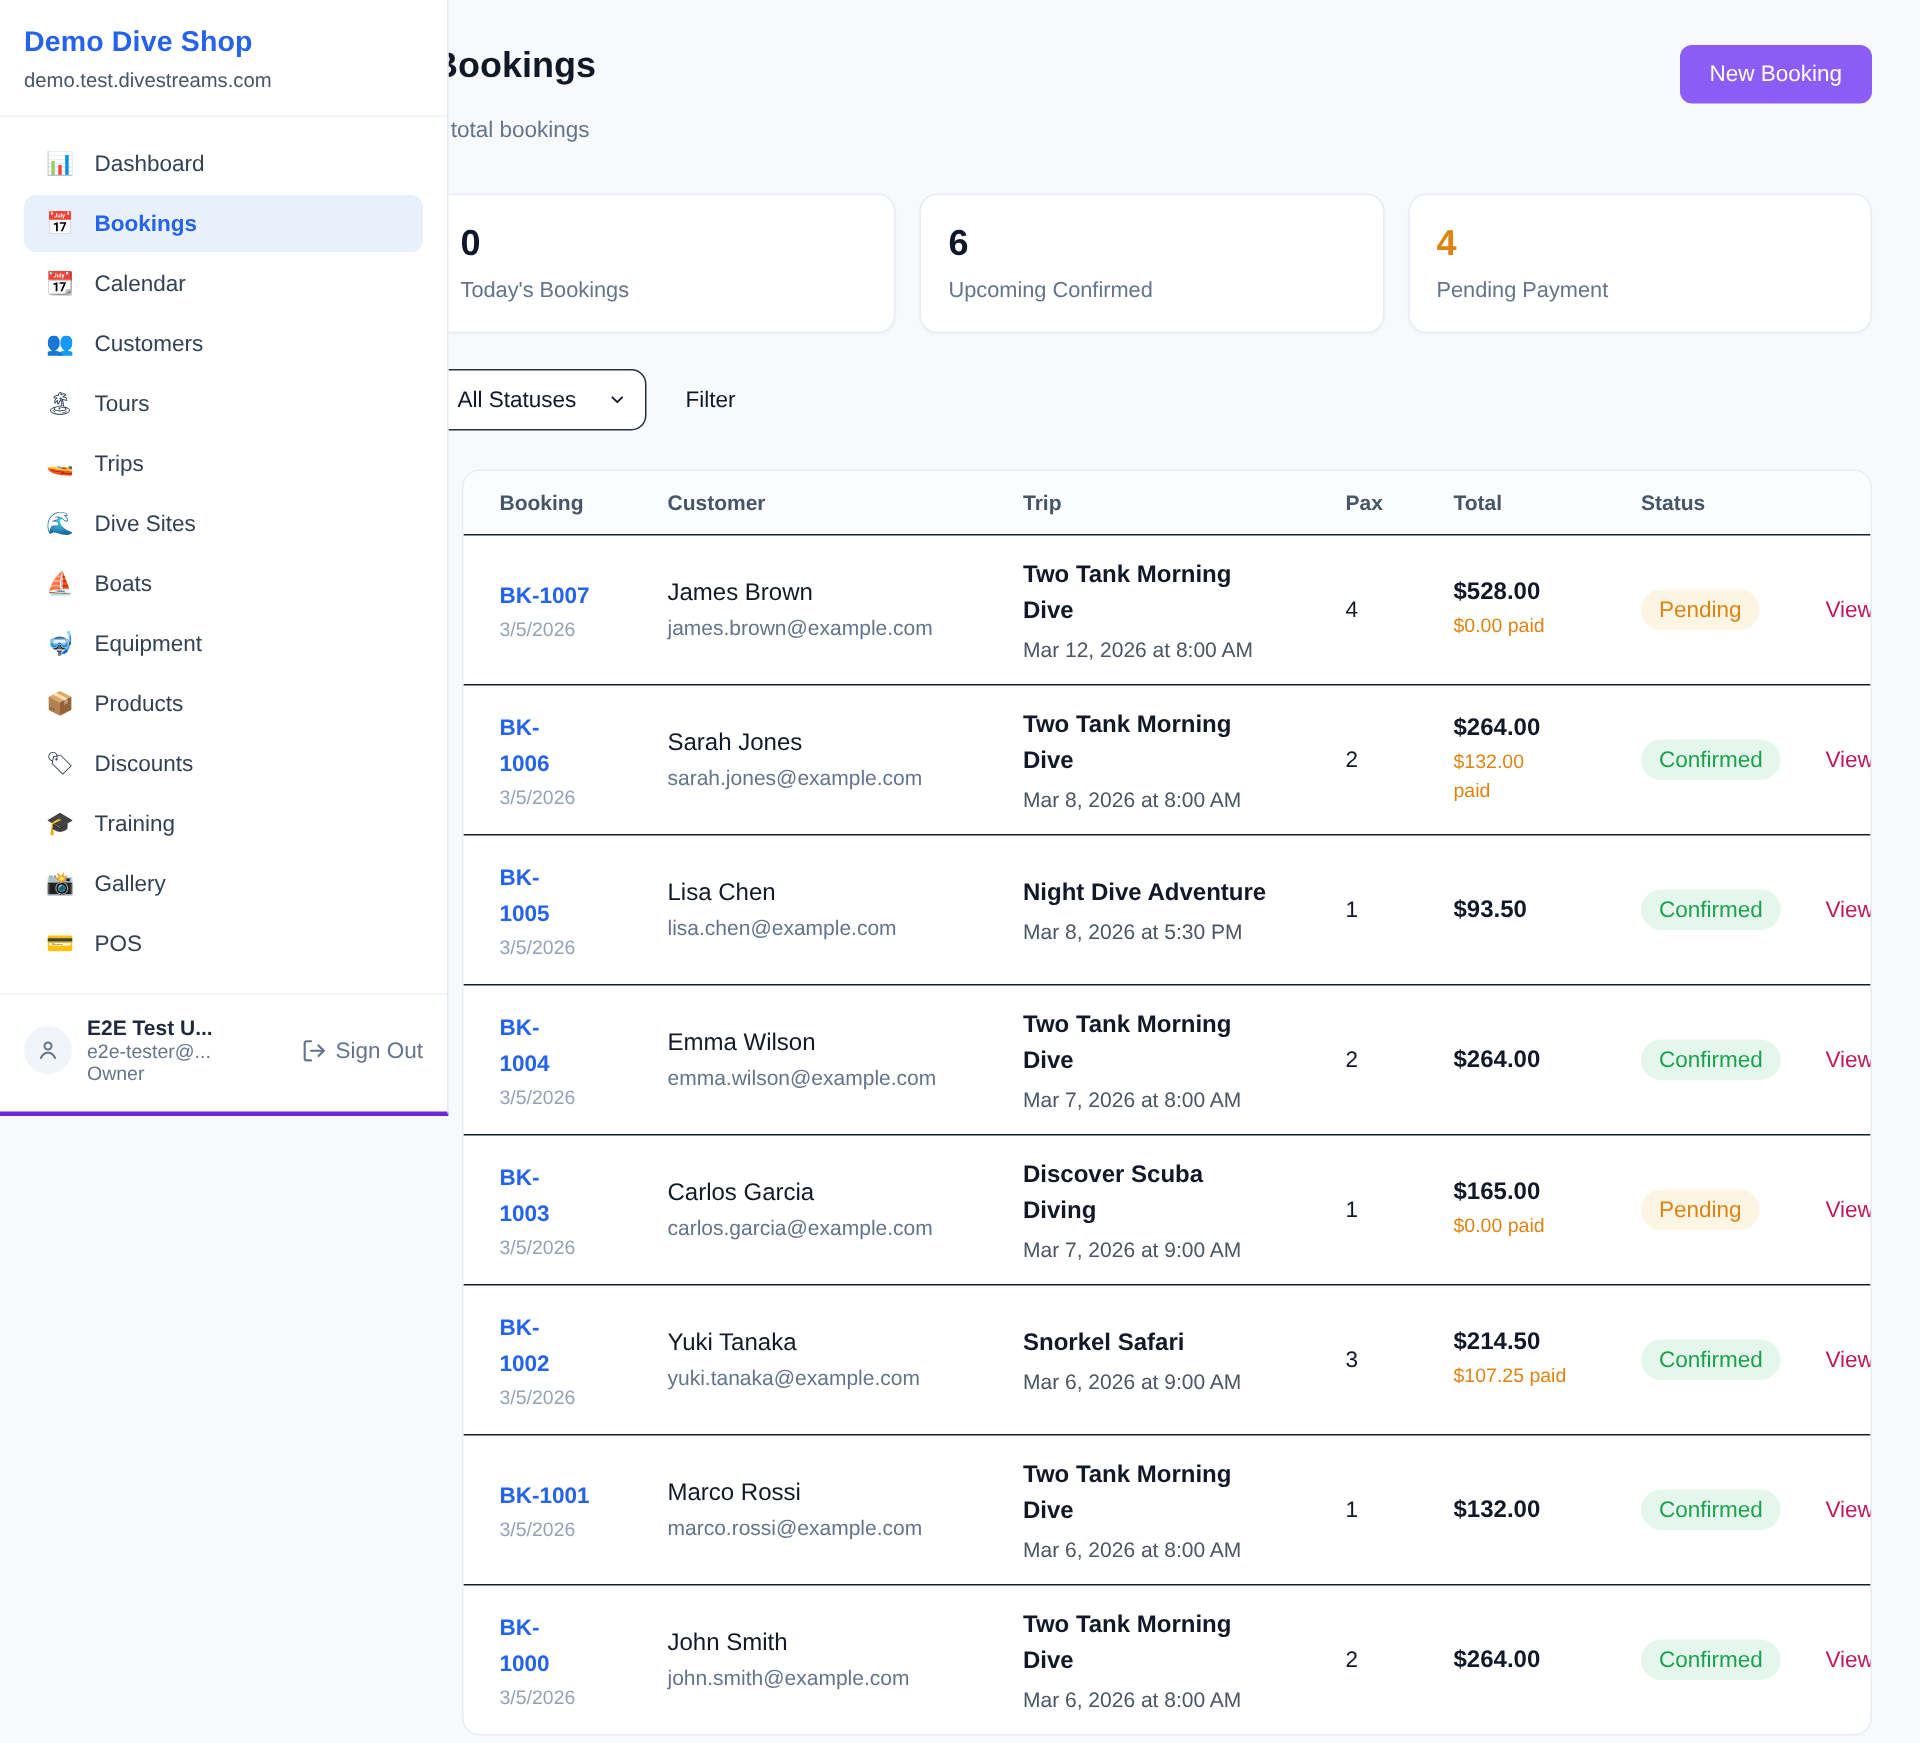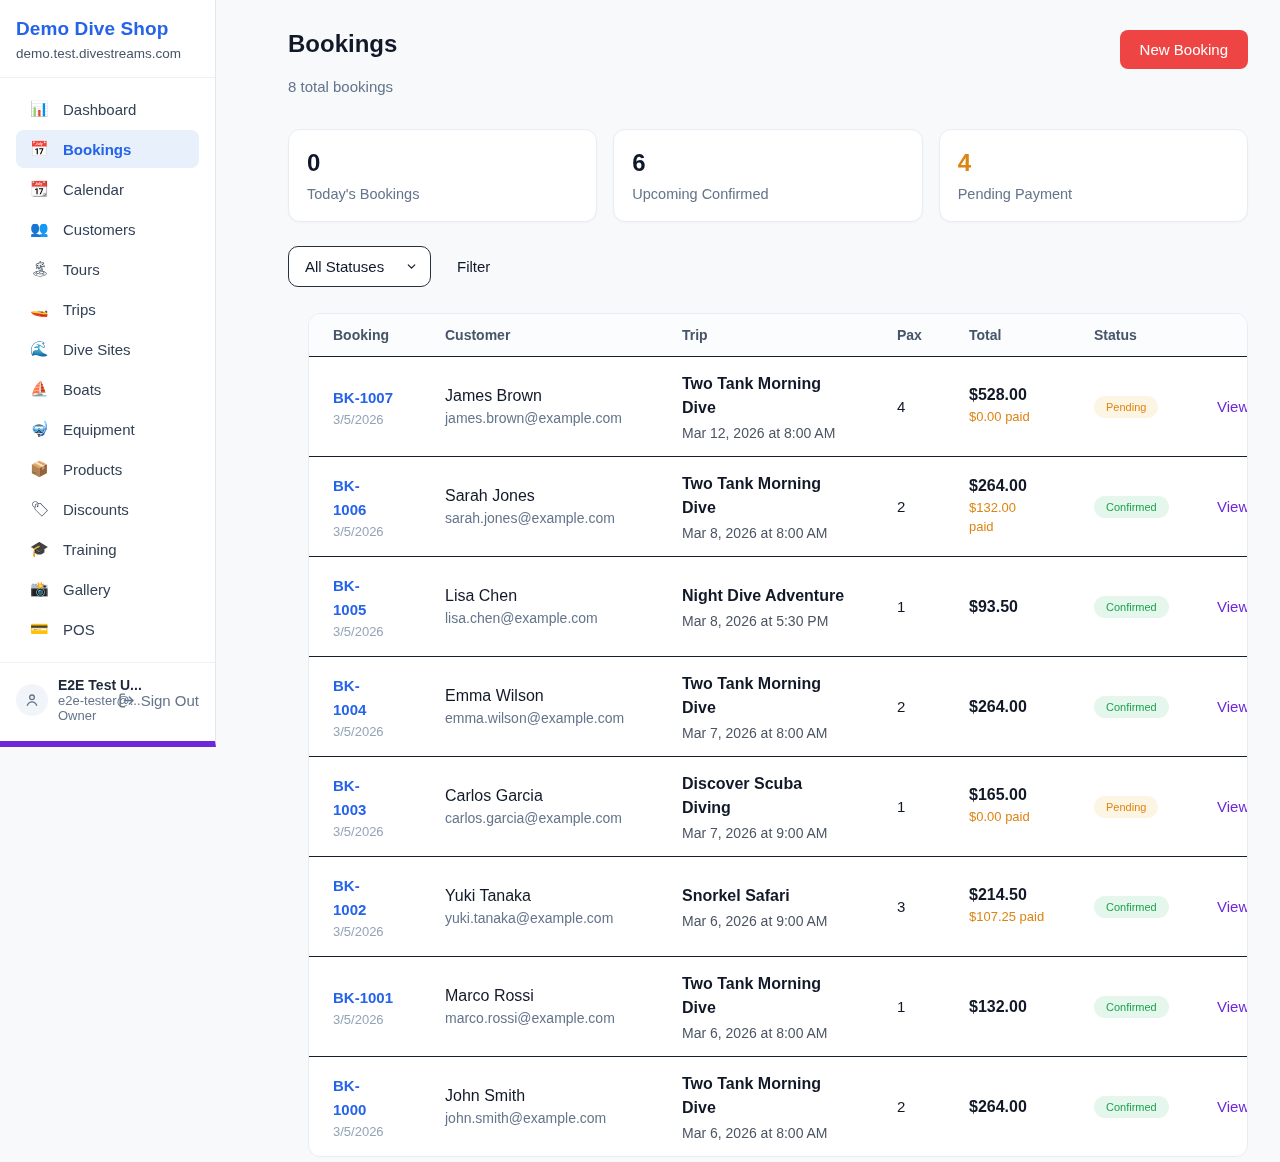--- a/index.html
+++ b/index.html
@@ -8,24 +8,24 @@
     font-family: "Liberation Sans", sans-serif;
     background: #f7f9fb;
     color: #0f172a;
     overflow: hidden;
     position: relative;
   }
 
   
   .sidebar {
     position: absolute; top: 0; left: 0;
-    width: 216px;
+    width: 299px;
     background: #ffffff;
     border-right: 1px solid #e2e8f0;
-    border-bottom: 6px solid #6d28d9;
+    border-bottom: 3px solid #6d28d9;
     z-index: 2;
   }
   .sidebar-header { padding: 18px 16px 16px 16px; border-bottom: 1px solid #eef2f6; }
   .shop-name { color: #2563eb; font-size: 19px; font-weight: 700; letter-spacing: 0.1px; }
   .shop-domain { color: #475569; font-size: 13.5px; margin-top: 6px; }
   .nav { padding: 10px 8px 12px 8px; }
   .nav-item {
     display: flex; align-items: center; gap: 13px;
     padding: 10px 10px 10px 14px;
     margin: 2px 8px;
@@ -56,21 +56,21 @@
     background: none; border: none; cursor: pointer;
     font-family: inherit; flex: none;
   }
 
   
   .main { margin-left: 256px; padding: 30px 32px; }
   .page-header { display: flex; justify-content: space-between; align-items: flex-start; }
   .page-title { font-size: 24px; font-weight: 700; color: #111827; }
   .page-subtitle { font-size: 15px; color: #64748b; margin-top: 20px; }
   .btn-primary {
-    background: #ef4444; color: #fff;
+    background: #8b5cf6; color: #fff;
     font-size: 15px; font-weight: 500;
     border: none; border-radius: 8px;
     padding: 11px 20px; cursor: pointer;
     font-family: inherit;
   }
 
   .stats { display: flex; gap: 16px; margin-top: 34px; }
   .stat-card {
     flex: 1; background: #fff;
     border: 1px solid #e8edf3; border-radius: 12px;
@@ -121,25 +121,25 @@
   .cell-id .row-date { font-size: 13px; color: #94a3b8; margin-top: 3px; }
   .cust-name { font-size: 16px; color: #111827; }
   .cust-email { font-size: 14px; color: #64748b; margin-top: 5px; }
   .trip-name { font-size: 16px; font-weight: 600; color: #111827; white-space: pre-line; line-height: 1.5; }
   .trip-date { font-size: 14px; color: #4b5563; margin-top: 5px; }
   .cell-pax { font-size: 15px; color: #111827; }
   .total-amt { font-size: 16px; font-weight: 700; color: #111827; }
   .total-paid { font-size: 13px; color: #dd8412; margin-top: 4px; white-space: pre-line; line-height: 1.45; }
   .badge {
     display: inline-block; padding: 5px 12px;
-    border-radius: 999px; font-size: 11px;
+    border-radius: 999px; font-size: 15px;
   }
   .badge-pending { background: #fdf5e3; color: #dd8412; }
   .badge-confirmed { background: #e5f7ec; color: #1ca24e; }
-  .cell-view a { color: #6d28d9; font-size: 15px; font-weight: 500; text-decoration: none; }
+  .cell-view a { color: #be185d; font-size: 15px; font-weight: 500; text-decoration: none; }
 </style>
 </head>
 <body>
 
 <aside class="sidebar">
   <div class="sidebar-header">
     <div class="shop-name">Demo Dive Shop</div>
     <div class="shop-domain">demo.test.divestreams.com</div>
   </div>
   <nav class="nav">

